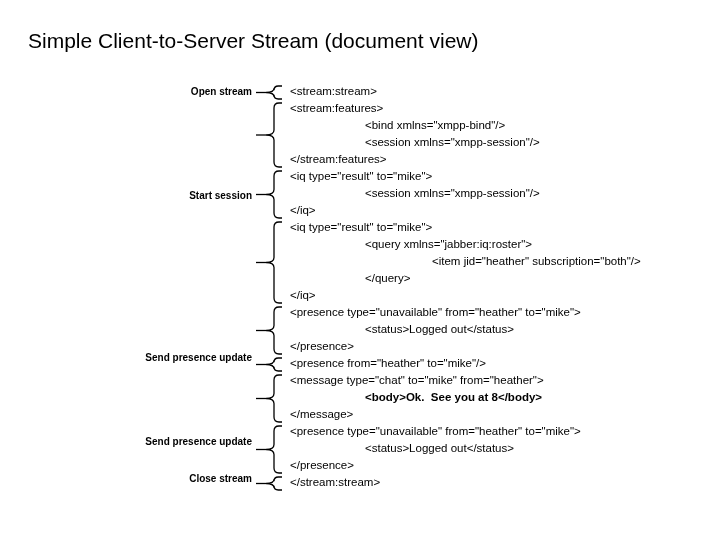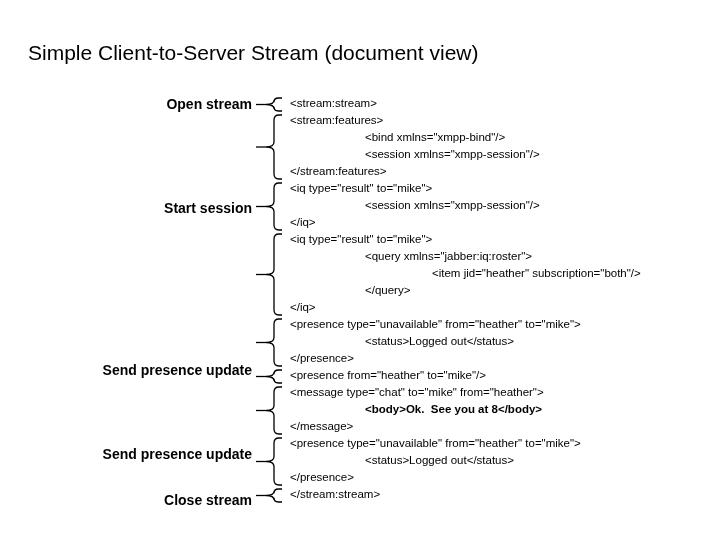--- a/index.html
+++ b/index.html
@@ -11,21 +11,21 @@
     width: 720px;
     height: 540px;
     position: relative;
     overflow: hidden;
     font-family: "Liberation Sans", sans-serif;
     color: #000000;
   }
 
   #slide {
     position: absolute;
-    left: 0; top: 12px;
+    left: 0; top: 0;
     width: 720px;
     height: 420px;
   }
 
   #title {
     position: absolute;
     left: 28px;
     top: 28px;
     width: 664px;
     font-size: 21px;
@@ -40,21 +40,21 @@
     left: 0px;
     top: 82px;
     width: 252px;
     height: 410px;
   }
   .row-label {
     position: absolute;
     right: 0;
     width: 252px;
     text-align: right;
-    font-size: 14px;
+    font-size: 10px;
     font-weight: bold;
     line-height: 16px;
     white-space: nowrap;
     color: #000000;
   }
 
   
   #braces {
     position: absolute;
     left: 252px;
@@ -94,21 +94,21 @@
 
 <div id="slide">
 
   <div id="title">Simple Client-to-Server Stream (document view)</div>
 
   <div id="labels">
       <div class="row-label" style="top: 2px;">Open stream</div>
       <div class="row-label" style="top: 106px;">Start session</div>
       <div class="row-label" style="top: 268px;">Send presence update</div>
       <div class="row-label" style="top: 352px;">Send presence update</div>
-      <div class="row-label" style="top: 389px; margin-top: 9px;">Close stream</div>
+      <div class="row-label" style="top: 389px;">Close stream</div>
     </div>
 
   <div id="braces">
       <div class="brace" style="top: 2px;">
         <svg width="38" height="17" viewBox="0 0 38 17">
           <path d="M 30 2 L 26.25 2 Q 22 2 22 6.25 L 22 4.25 Q 22 8.5 14 8.5 Q 22 8.5 22 12.75 L 22 10.75 Q 22 15 26.25 15 L 30 15" fill="none" stroke="#000000" stroke-width="1.3"></path>
           <path d="M 4 8.5 L 14 8.5" stroke="#000000" stroke-width="1.3" fill="none"></path>
         </svg>
       </div>
       <div class="brace" style="top: 19px;">

